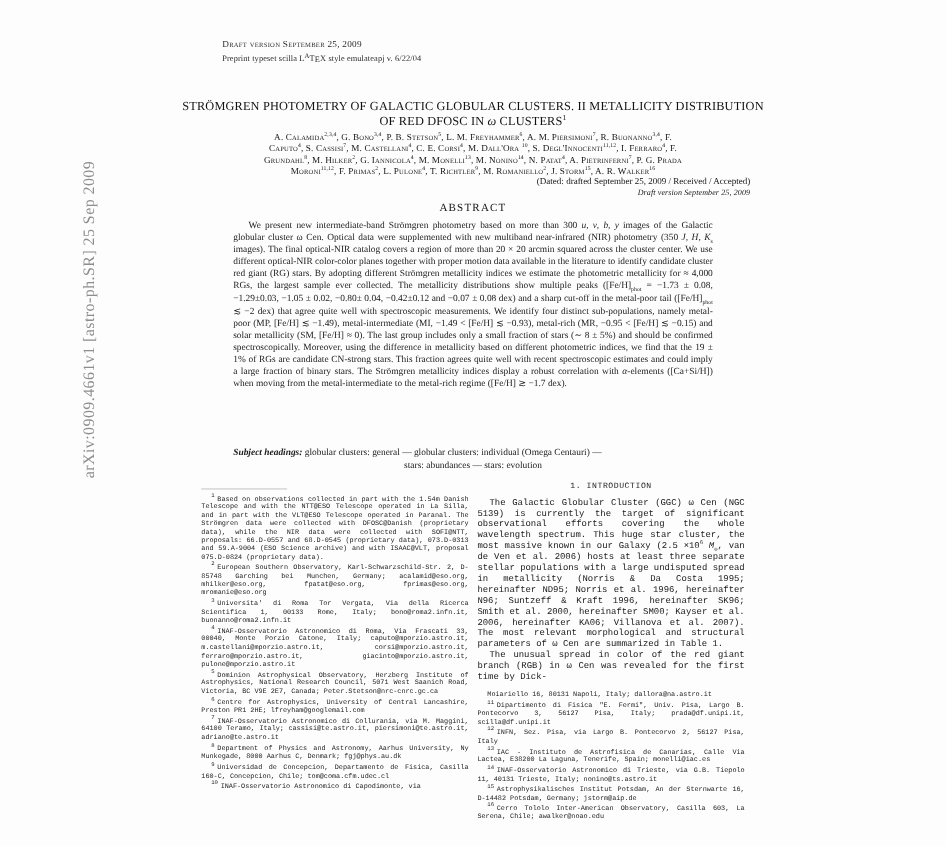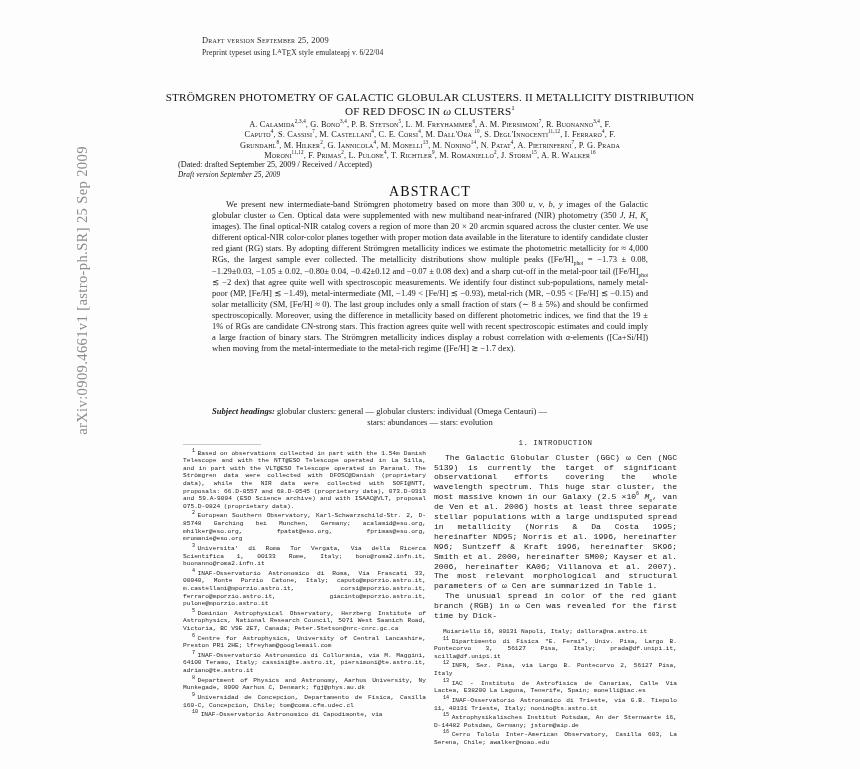--- a/index.html
+++ b/index.html
@@ -88,38 +88,38 @@
     font-size: 8.3px;
     line-height: 10.4px;
     letter-spacing: 0.15px;
     color: #161616;
   }
   .dateline {
     position: absolute;
     left: 178px;
     top: 160px;
     width: 504px;
-    text-align: left;
+    text-align: right;
     font-size: 8.2px;
     line-height: 10px;
     color: #161616;
   }
   .dateline .draft {
     font-style: italic;
     font-size: 7.3px;
     letter-spacing: 0.1px;
   }
   
   .abstract-head {
     position: absolute;
     left: 178px;
     top: 184px;
     width: 504px;
     text-align: center;
-    font-size: 14px;
+    font-size: 10px;
     letter-spacing: 1.1px;
     color: #111;
   }
   .abstract {
     position: absolute;
     left: 212px;
     top: 199px;
     width: 436px;
     font-size: 8.55px;
     line-height: 11.1px;
@@ -183,21 +183,21 @@
 </style>
 </head>
 <body>
 
 <div class="page">
 
   <div class="arxiv-stamp">arXiv:0909.4661v1  [astro-ph.SR]  25 Sep 2009</div>
 
   <div class="preprint">
     <div class="l1">Draft version September 25, 2009</div>
-    <div class="l2"><span>Preprint typeset using </span><span class="tex-logo">L<span class="a">A</span>T<span class="e">E</span>X</span><span> style emulateapj v. 6/22/04</span></div>
+    <div class="l2"><span>Preprint typeset scilla </span><span class="tex-logo">L<span class="a">A</span>T<span class="e">E</span>X</span><span> style emulateapj v. 6/22/04</span></div>
   </div>
 
   <div class="title-block">
     <div class="title-line">STRÖMGREN PHOTOMETRY OF GALACTIC GLOBULAR CLUSTERS. II METALLICITY DISTRIBUTION</div>
     <div class="title-line"><span>OF RED DFOSC IN </span><i>ω</i><span> CLUSTERS</span><sup>1</sup></div>
   </div>
 
   <div class="authors">
     <div>A. Calamida<sup>2,3,4</sup>, G. Bono<sup>3,4</sup>, P. B. Stetson<sup>5</sup>, L. M. Freyhammer<sup>6</sup>, A. M. Piersimoni<sup>7</sup>, R. Buonanno<sup>3,4</sup>, F.</div>
     <div>Caputo<sup>4</sup>, S. Cassisi<sup>7</sup>, M. Castellani<sup>4</sup>, C. E. Corsi<sup>4</sup>, M. Dall'Ora <sup>10</sup>, S. Degl'Innocenti<sup>11,12</sup>, I. Ferraro<sup>4</sup>, F.</div>

